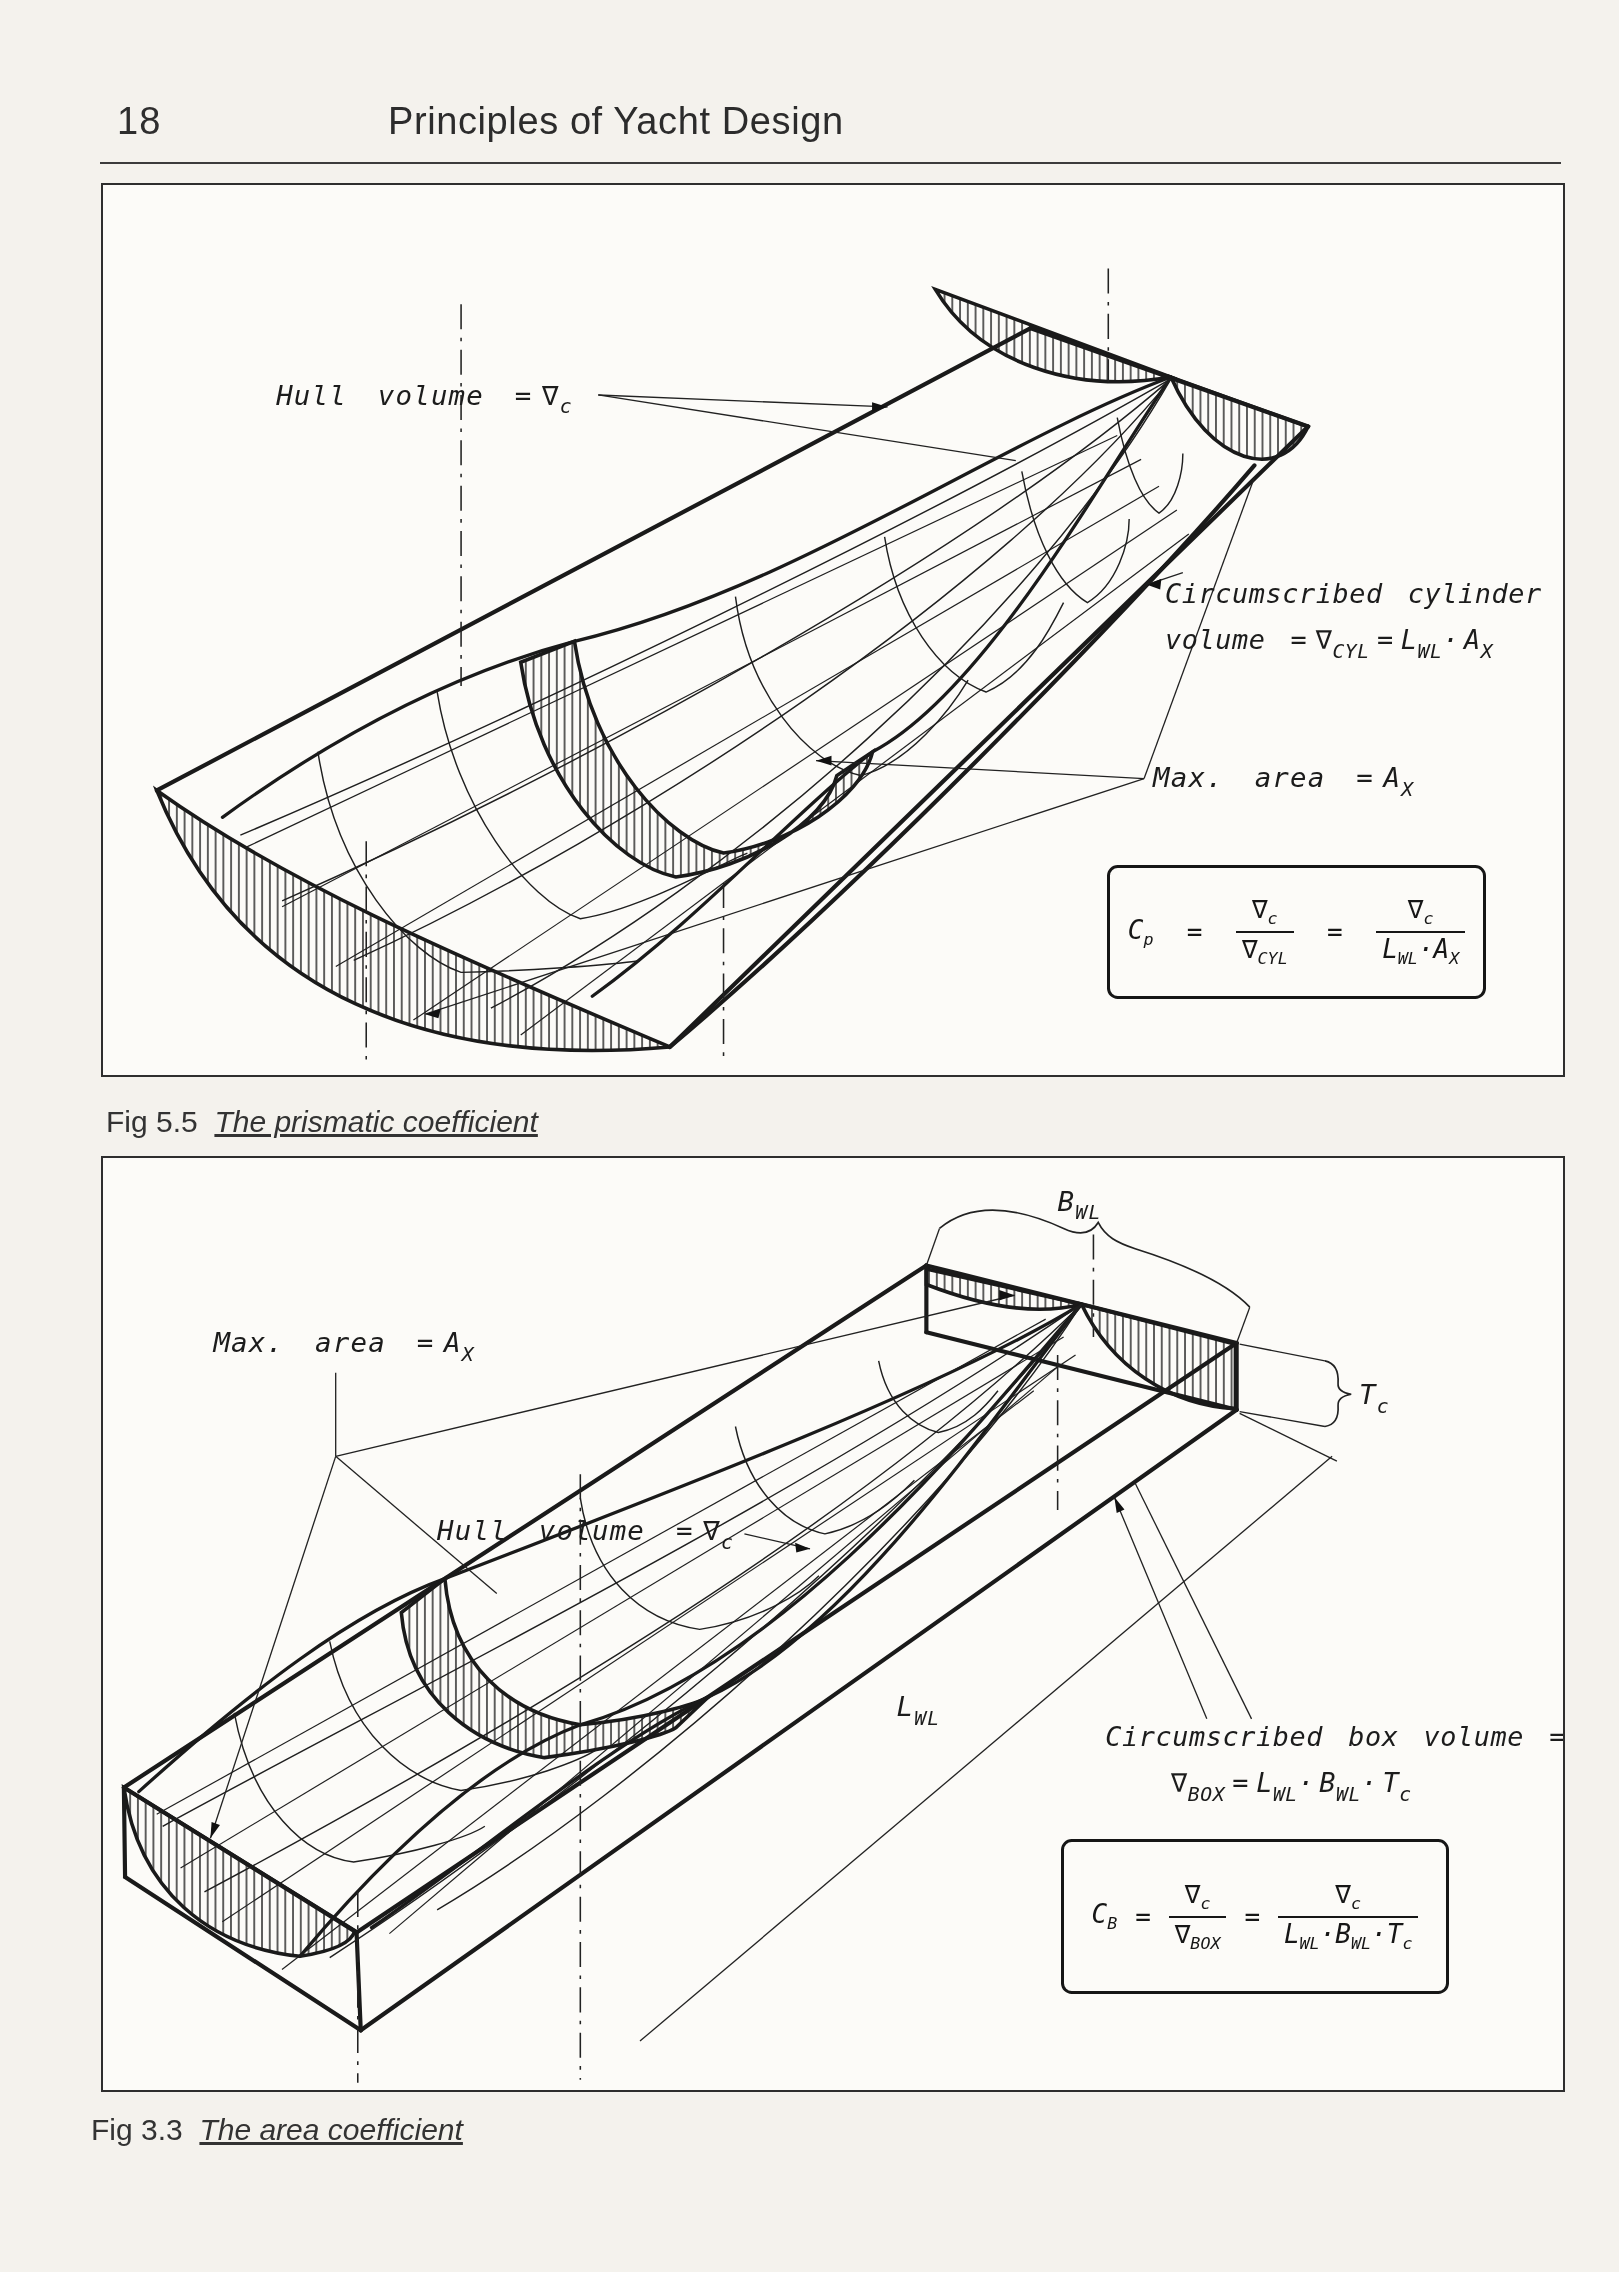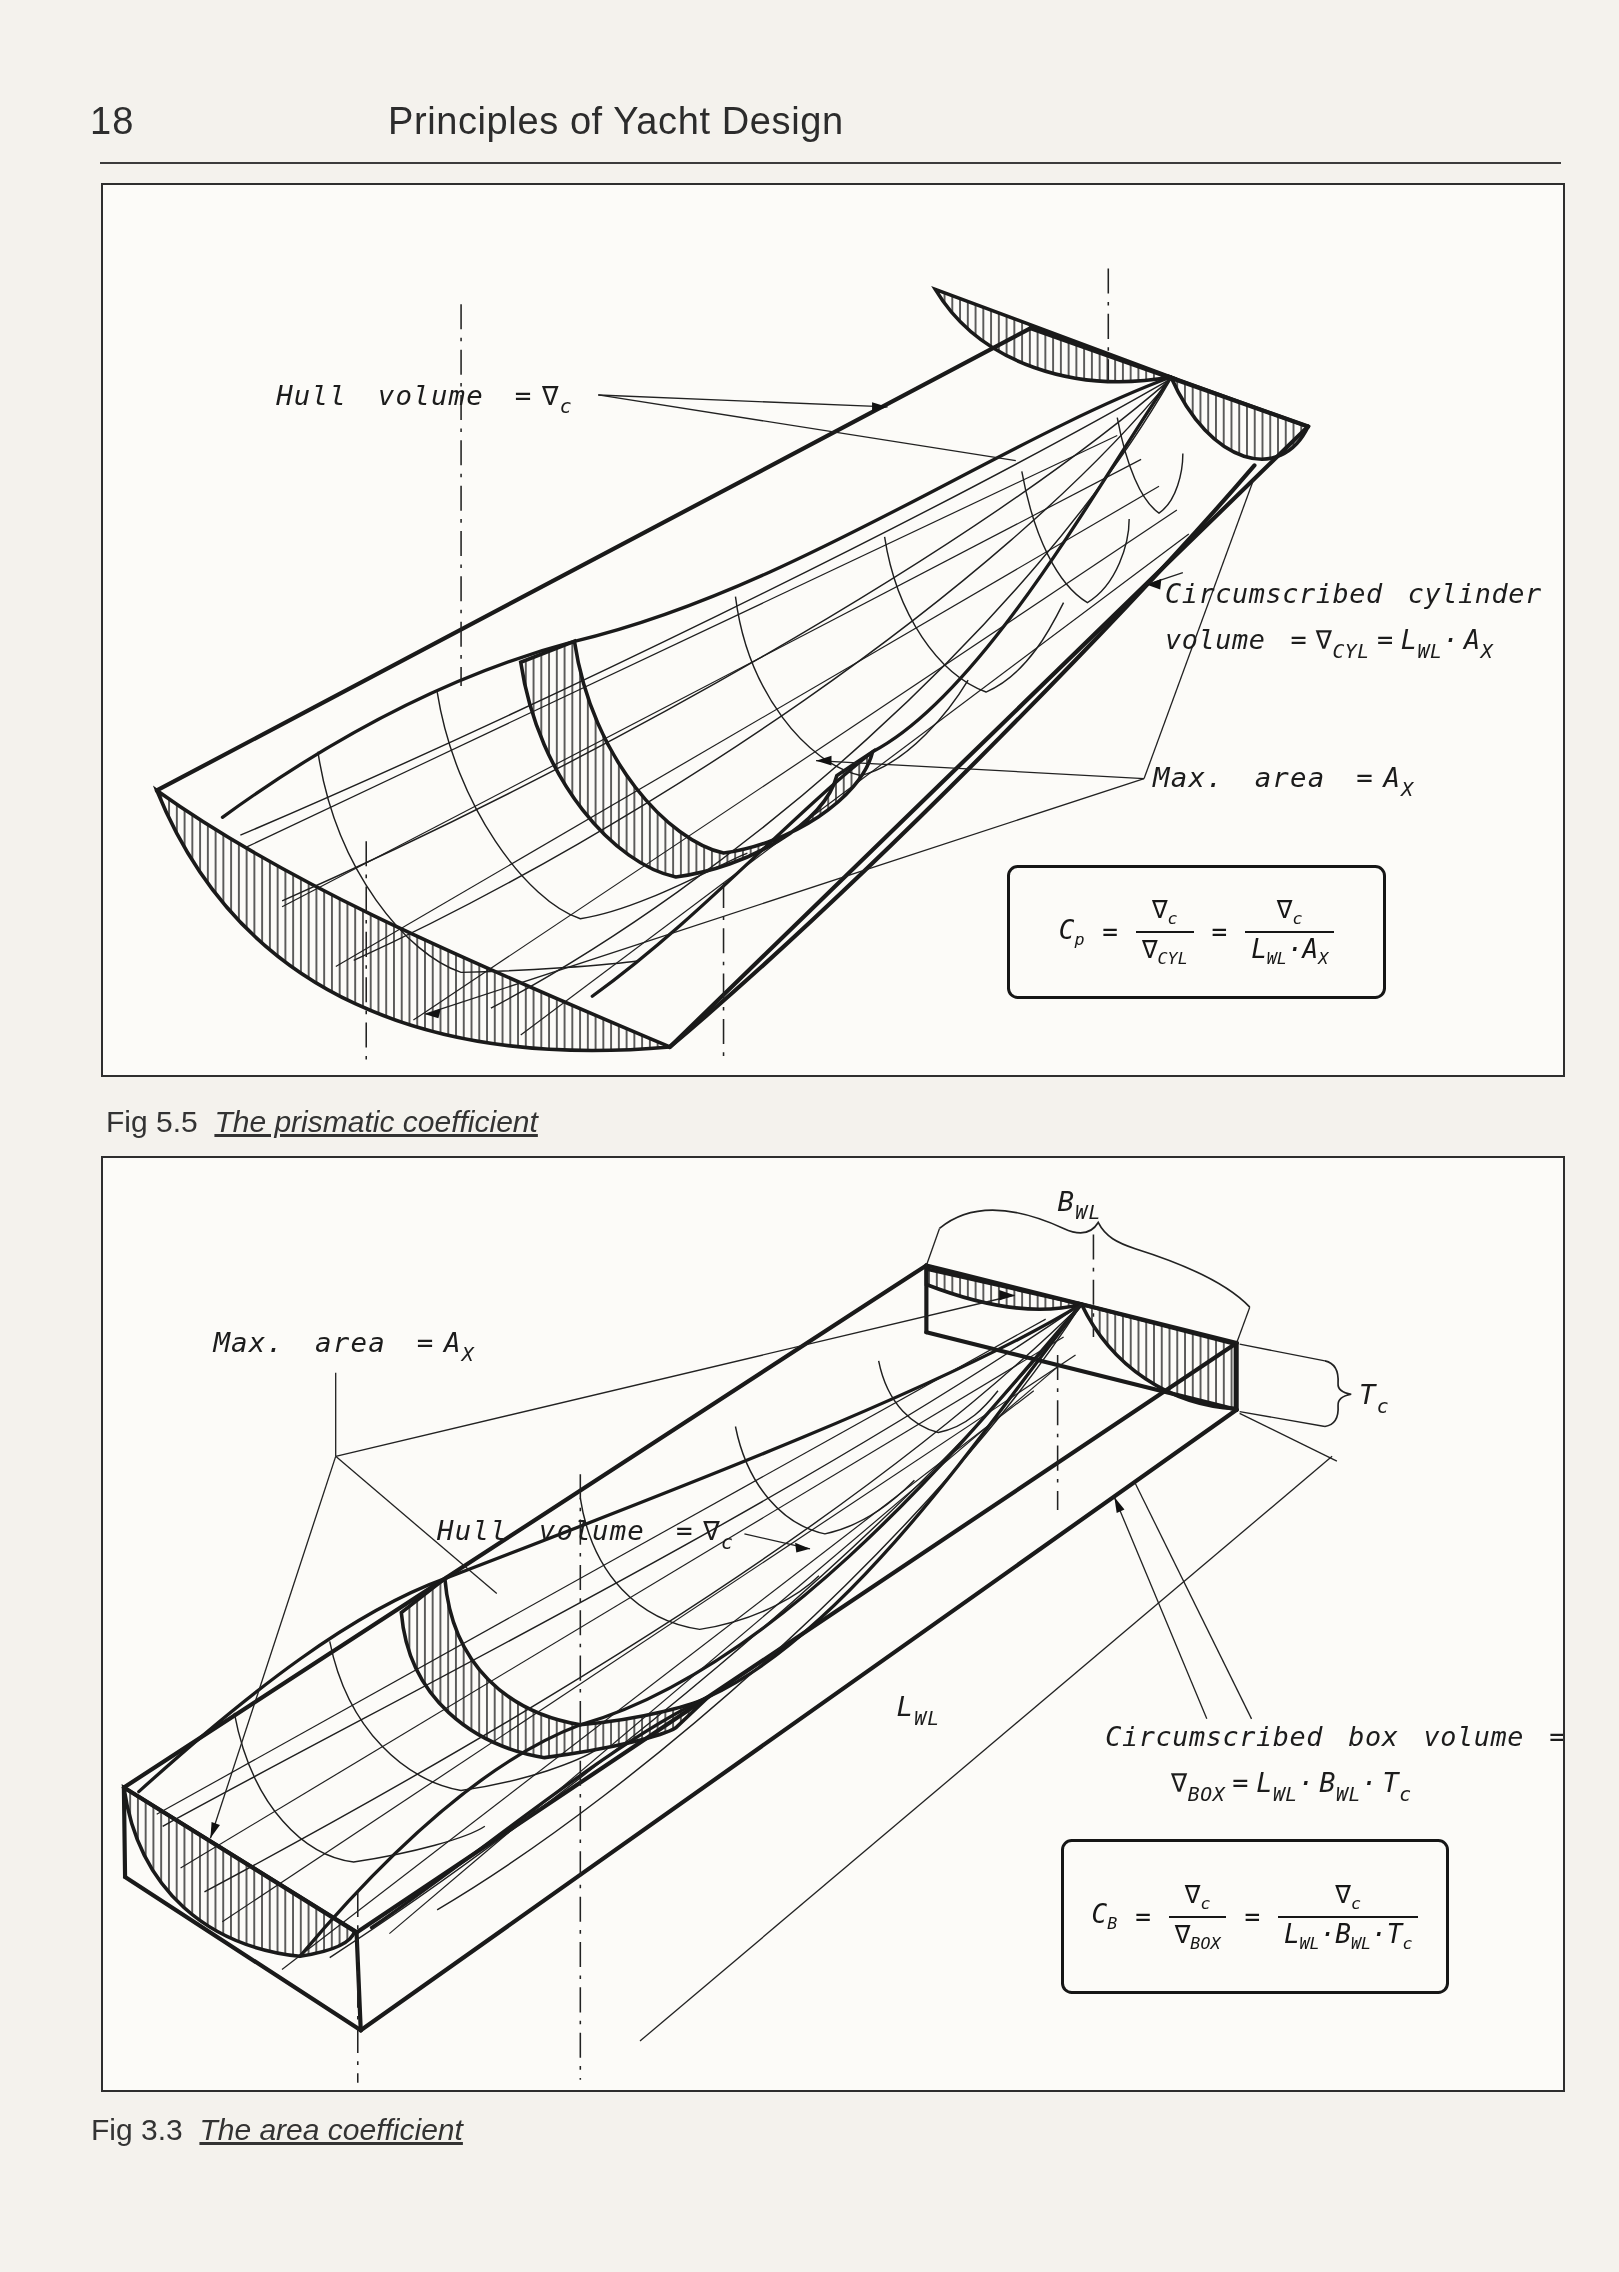--- a/index.html
+++ b/index.html
@@ -1,17 +1,17 @@
 <!DOCTYPE html>
 <html style="font-size:9.5px"><head>
 <meta charset="utf-8">
 <style>
   html,body{margin:0;padding:0;background:#e8e6e1;}
   .page{position:relative;width:1619px;height:2273px;background:#f4f2ed;font-family:"Liberation Sans",sans-serif;overflow:hidden;}
-  .page-number{position:absolute;left:90px;top:100px;font-size:38px;color:#2e2e2e;letter-spacing:1.2px;}
+  .page-number{position:absolute;left:117px;top:100px;font-size:38px;color:#2e2e2e;letter-spacing:1.2px;}
   .book-title{position:absolute;left:388px;top:100px;width:656px;text-align:left;font-size:38px;color:#2c2c2c;letter-spacing:0.6px;}
   .header-rule{position:absolute;left:100px;top:162px;width:1461px;height:2.4px;background:#3c3c3c;}
   .figure{position:absolute;background:#fcfbf8;border:2.4px solid #2e2e2e;}
   .fig32{left:101px;top:183px;width:1460px;height:890px;}
   .fig33{left:101px;top:1156px;width:1460px;height:932px;}
   .figure svg{position:absolute;left:0;top:0;width:100%;height:100%;}
   .caption{position:absolute;font-size:30px;color:#333;}
   .caption .cap-label{font-style:normal;margin-right:16.7px;}
   .caption .cap-title{font-style:italic;text-decoration:underline;}
   .dline{stroke:#1a1a1a;stroke-width:7;fill:none;stroke-linecap:round;}
@@ -115,21 +115,21 @@
       </g>
 
       <text class="dtext" x="290" y="368"><tspan>Hull volume =</tspan><tspan dx="16">∇</tspan><tspan class="sub" dy="15">c</tspan></text>
 
       <text class="dtext2" x="1780" y="700"><tspan>Circumscribed cylinder</tspan></text>
       <text class="dtext2" x="1780" y="778"><tspan>volume =</tspan><tspan dx="14">∇</tspan><tspan class="sub" dy="15">CYL</tspan><tspan dy="-15" dx="12">=</tspan><tspan dx="12">L</tspan><tspan class="sub" dy="15">WL</tspan><tspan dy="-15">·</tspan><tspan dx="8">A</tspan><tspan class="sub" dy="15">X</tspan></text>
 
       <text class="dtext" x="1760" y="1010"><tspan>Max. area =</tspan><tspan dx="16">A</tspan><tspan class="sub" dy="15">X</tspan></text>
     </svg>
 
-    <div class="formula-box" style="left:904px;top:680px;width:373px;height:128px;">
+    <div class="formula-box" style="left:1004px;top:680px;width:373px;height:128px;gap:31px;">
       <span><span>C</span><sub>p</sub></span>
       <span class="feq">=</span>
       <span class="frac">
         <span class="num"><span>∇</span><sub>c</sub></span>
         <span class="den"><span>∇</span><sub>CYL</sub></span>
       </span>
       <span class="feq">=</span>
       <span class="frac">
         <span class="num"><span>∇</span><sub>c</sub></span>
         <span class="den"><span>L</span><sub>WL</sub><span>·</span><span>A</span><sub></sub><sub>X</sub></span>

